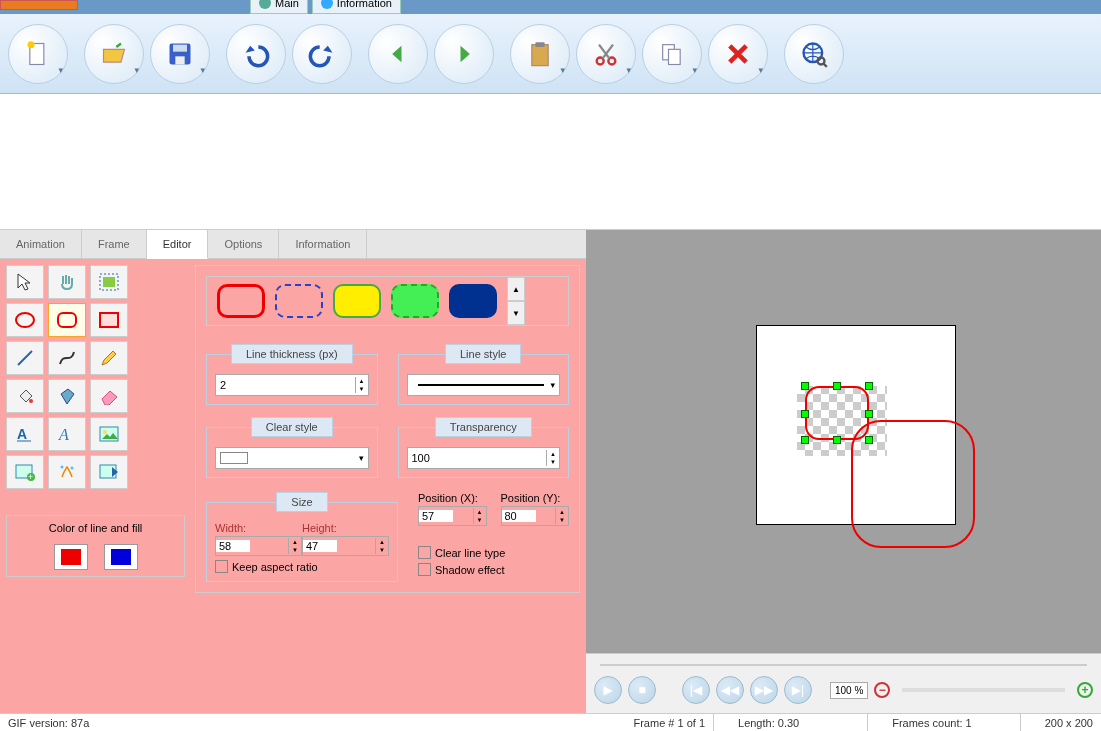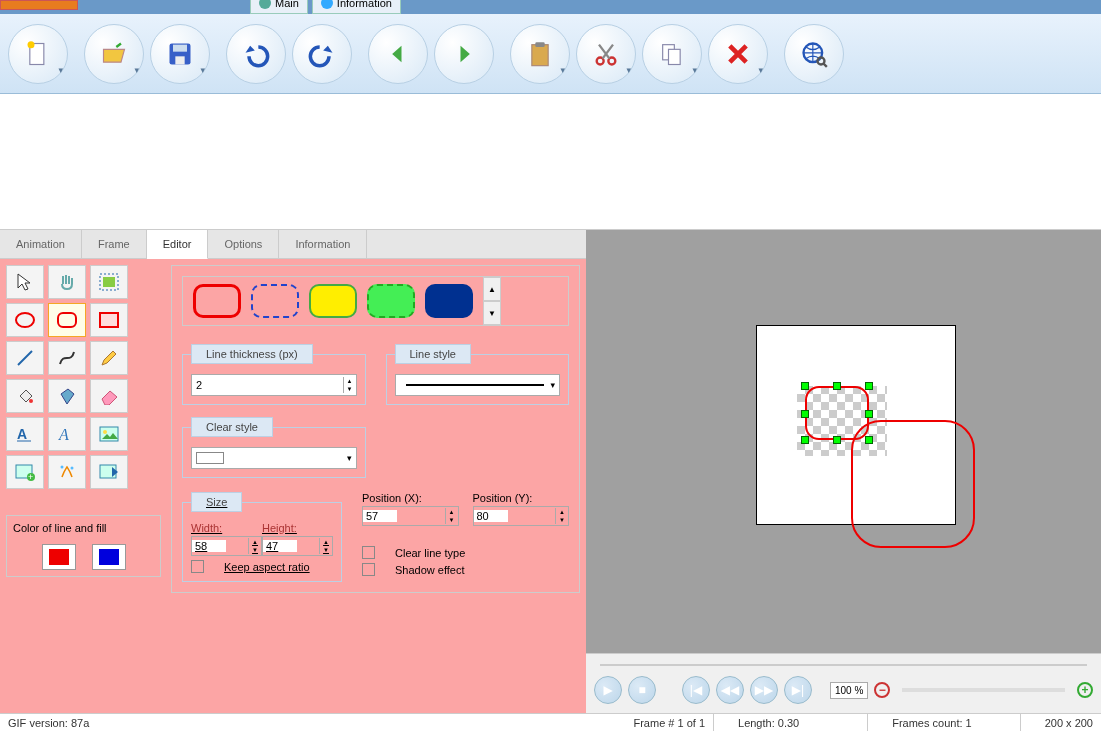--- a/index.html
+++ b/index.html
@@ -32,50 +32,50 @@
 .tab.active { background: #fff; border-bottom: 1px solid #fff; margin-bottom: -1px; color: #333; }
 
 .editor-content { display: flex; padding: 6px; gap: 10px; }
 
 
 .tool-grid { width: 150px; }
 .tool-row { display: flex; gap: 4px; margin-bottom: 4px; }
 .tool-btn { width: 38px; height: 34px; border: 1px solid #ccc; background: #f4f4f4; display: flex; align-items: center; justify-content: center; cursor: pointer; }
 .tool-btn.active { border: 1px solid #f5a623; background: #fffde8; }
 
-.color-box { border: 1px solid #ccc; padding: 6px; margin-top: 26px; width: 155px; text-align: left; }
+.color-box { border: 1px solid #ccc; padding: 6px; margin-top: 26px; width: 179px; text-align: center; }
 .color-row { display: flex; justify-content: center; gap: 16px; margin-top: 10px; }
 .swatch { width: 34px; height: 26px; border: 1px solid #999; display: flex; align-items: center; justify-content: center; background: #fff; }
 .swatch-inner { width: 20px; height: 16px; }
 
 
 .ed-controls { flex: 1; border: 1px solid #ccc; padding: 10px; position: relative; }
 .shape-row { display: flex; gap: 10px; align-items: center; padding: 6px 10px; }
 .shape-row-wrap { display: flex; align-items: center; border: 1px solid #ccc; }
 .shape-scroll { width: 18px; display: flex; flex-direction: column; }
 .shape-scroll button { height: 24px; border: 1px solid #ccc; background: #f0f0f0; font-size: 8px; }
 .shp { width: 48px; height: 34px; border-radius: 10px; }
 
 fieldset { border: 1px solid #bcd0e4; padding: 10px 8px 8px; position: relative; }
-fieldset legend { background: #dce8f4; padding: 3px 14px; font-size: 11px; border: 1px solid #bcd0e4; color: #444; }
+fieldset legend { background: #dce8f4; padding: 3px 14px; font-size: 11px; border: 1px solid #bcd0e4; color: #444; text-align: center; }
 
 .ctrl-grid { display: grid; grid-template-columns: 1fr 1fr; gap: 12px 20px; margin-top: 18px; }
 .spin { display: flex; border: 1px solid #aaa; background: #fff; height: 22px; align-items: center; }
 .spin input { border: none; width: 60px; padding: 0 4px; font-size: 11px; outline: none; }
 .spin .arrows { display: flex; flex-direction: column; margin-left: auto; }
 .spin .arrows span { font-size: 6px; padding: 0 3px; border-left: 1px solid #aaa; cursor: pointer; line-height: 8px; }
 .combo { border: 1px solid #aaa; background: #fff; height: 22px; display: flex; align-items: center; padding: 0 4px; justify-content: space-between; }
 .combo .line { height: 2px; background: #000; flex: 1; margin: 0 6px; }
 .combo .dd { font-size: 9px; }
-.chk { display: flex; align-items: center; gap: 20px; margin-top: 4px; font-size: 11px; }
+.chk { display: flex; align-items: center; gap: 4px; margin-top: 4px; font-size: 11px; }
 .chk-box { width: 13px; height: 13px; border: 1px solid #888; }
 
 
 .bottom-controls { display: flex; gap: 20px; margin-top: 14px; }
-.size-field { width: 160px; text-decoration: underline; }
+.size-field { width: 192px; }
 .sz-grid { display: flex; gap: 0; }
 .sz-col { flex: 1; }
 .sz-lbl { color: #a33; font-size: 11px; margin-bottom: 2px; }
 .sm-spin { border: 1px solid #aaa; display: flex; align-items: center; height: 20px; }
 .sm-spin input { border: none; width: 34px; font-size: 11px; padding: 0 3px; outline: none; }
 .sm-spin .ar { display: flex; flex-direction: column; margin-left: auto; }
 .sm-spin .ar span { font-size: 6px; border-left: 1px solid #aaa; padding: 0 3px; line-height: 8px; }
 
 
 .canvas-area { flex: 1; position: relative; overflow: hidden; }
@@ -376,20 +376,30 @@
             <div class="combo">
                 <div class="line"></div>
                 <span class="dd">▾</span>
               </div>
           </fieldset>
           <fieldset>
             <legend>Clear style</legend>
             <div class="combo">
                 <div style="width:28px;height:12px;border:1px solid #888"></div>
                 <span class="dd">▾</span>
+              </div>
+          </fieldset>
+          <fieldset>
+            <legend>Transparency</legend>
+            <div class="spin">
+                <input value="100" style="">
+                <div class="arrows">
+                  <span>▲</span>
+                  <span>▼</span>
+                </div>
               </div>
           </fieldset>
         </div>
 
         <div class="bottom-controls">
           <fieldset class="size-field">
             <legend>Size</legend>
             <div class="sz-grid">
               <div class="sz-col">
                 <div class="sz-lbl">Width:</div>

